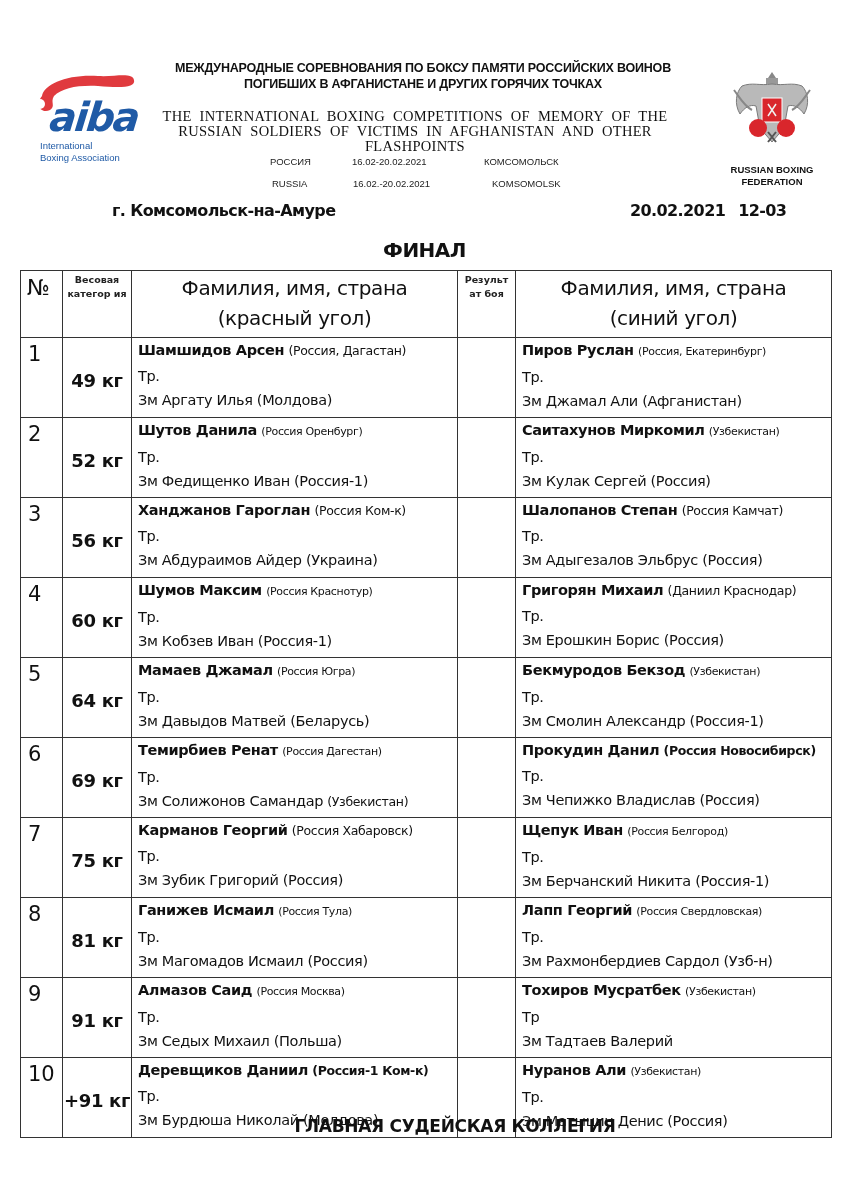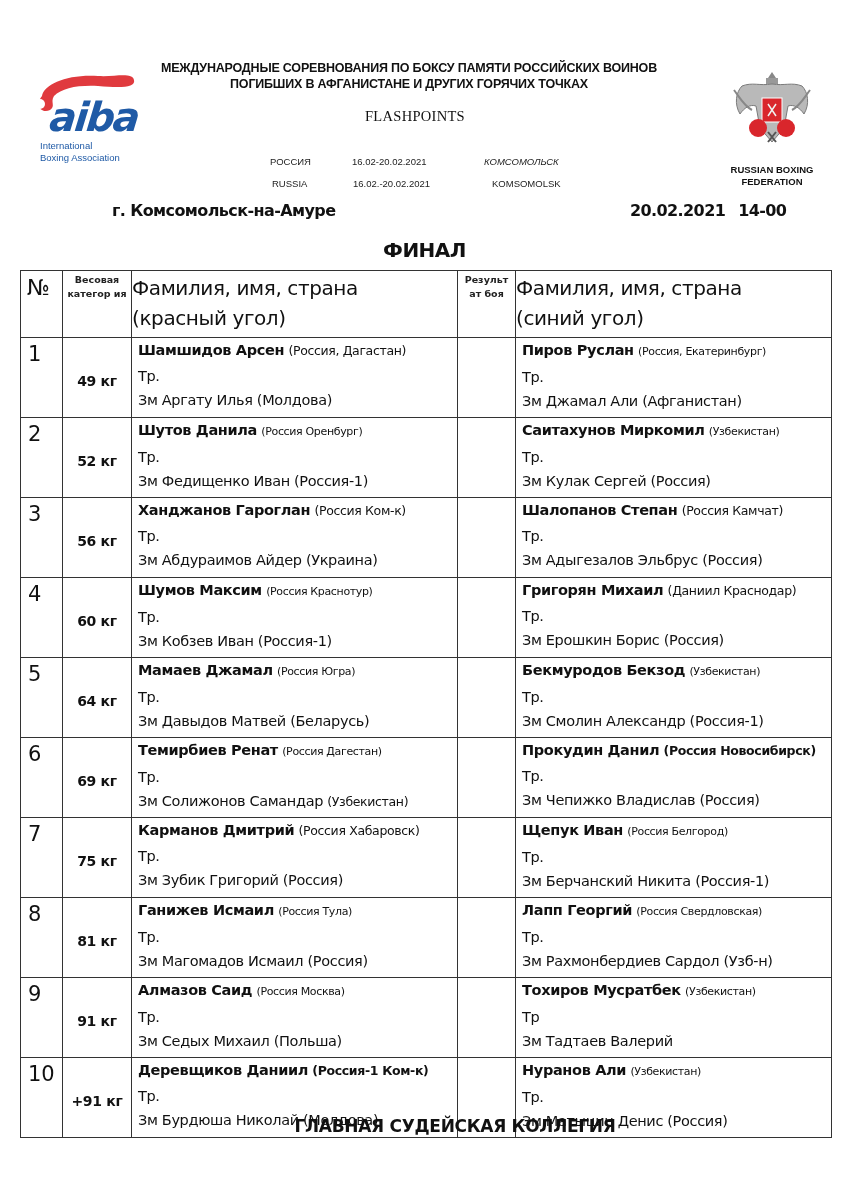--- a/index.html
+++ b/index.html
@@ -7,38 +7,38 @@
 
   .aiba-logo { position: absolute; left: 28px; top: 66px; width: 112px; height: 100px; }
   .aiba-logo svg { position: absolute; left: 0; top: 0; }
   .aiba-word { position: absolute; left: 22px; top: 28px; font-family: "DejaVu Sans", sans-serif; font-weight: bold; font-style: italic; font-size: 40px; color: #1f5aa6; letter-spacing: -2px; transform: skewX(-6deg); }
   .aiba-sub { position: absolute; left: 12px; top: 74px; font-size: 9.5px; line-height: 12px; color: #1f5aa6; }
 
   .rbf-logo { position: absolute; left: 720px; top: 68px; width: 104px; height: 116px; text-align: center; }
   .rbf-logo svg { display: block; margin: 0 auto; }
   .rbf-text { font-weight: bold; font-size: 9.5px; line-height: 12px; color: #111; margin-top: 12px; }
 
-  .hdr-ru { position: absolute; left: 154px; width: 510px; top: 60px; text-align: center; font-weight: bold; font-size: 12.5px; line-height: 16px; letter-spacing: -0.2px; }
+  .hdr-ru { position: absolute; left: 168px; width: 510px; top: 60px; text-align: center; font-weight: bold; font-size: 12.5px; line-height: 16px; letter-spacing: -0.2px; }
   .hdr-en { position: absolute; left: 160px; width: 510px; top: 109px; text-align: center; font-family: "Liberation Serif", serif; font-size: 14.5px; line-height: 15px; letter-spacing: 0.3px; word-spacing: 4px; }
   .hdr-info { position: absolute; font-size: 9.5px; color: #222; }
 
   .city { position: absolute; left: 112px; top: 201px; font-weight: bold; font-size: 16px; font-family: "DejaVu Sans", sans-serif; letter-spacing: -0.6px; }
   .datetime { position: absolute; left: 630px; top: 201px; font-weight: bold; font-size: 16px; font-family: "DejaVu Sans", sans-serif; letter-spacing: -0.6px; word-spacing: 8px; }
   .title { position: absolute; left: 0; width: 849px; top: 238px; text-align: center; font-weight: bold; font-size: 20px; font-family: "DejaVu Sans", sans-serif; letter-spacing: -0.5px; }
 
   table.bouts { position: absolute; left: 20px; top: 270px; border-collapse: collapse; table-layout: fixed; width: 811px; font-family: "DejaVu Sans", sans-serif; }
   table.bouts td, table.bouts th { border: 1px solid #333; padding: 0; vertical-align: top; }
   col.c-num { width: 42px; } col.c-wt { width: 69px; } col.c-red { width: 326px; } col.c-res { width: 58px; } col.c-blue { width: 316px; }
   th { height: 62px; font-weight: normal; }
   .th-num { font-size: 22px; text-align: left; padding-left: 6px !important; padding-top: 4px !important; }
   .th-small { font-size: 9.5px; font-weight: bold; line-height: 14px; text-align: center; padding-top: 2px !important; color: #222; }
-  .th-big { font-size: 20px; line-height: 30px; text-align: left; letter-spacing: -0.4px; padding-top: 2px !important; }
+  .th-big { font-size: 20px; line-height: 30px; text-align: center; letter-spacing: -0.4px; padding-top: 2px !important; }
   tr.row td { height: 73px; }
   .num { font-size: 21px; padding: 4px 0 0 7px !important; }
-  .wt { font-weight: bold; font-size: 14px; text-align: center; vertical-align: middle !important; letter-spacing: -0.3px; padding-top: 6px !important; }
+  .wt { font-weight: bold; font-size: 18px; text-align: center; vertical-align: middle !important; letter-spacing: -0.3px; padding-top: 6px !important; }
   .fighter { font-size: 14.5px; line-height: 24.5px; padding: 0 0 0 6px !important; letter-spacing: -0.35px; white-space: nowrap; overflow: hidden; }
   .fighter .nm { font-weight: bold; }
   .fighter .cty { font-size: 11px; }
   .fighter .cty.sm { font-size: 12.5px; }
   .fighter .cty.b { font-weight: bold; font-size: 12.5px; }
 
   .footer { position: absolute; left: 0; width: 910px; top: 1116px; text-align: center; font-weight: bold; font-size: 17px; font-family: "DejaVu Sans", sans-serif; letter-spacing: -0.3px; }
 </style>
 </head>
 <body>
@@ -53,25 +53,27 @@
     <div>International</div>
     <div>Boxing Association</div>
   </div>
 </div>
 
 <div class="hdr-ru">
   <div>МЕЖДУНАРОДНЫЕ СОРЕВНОВАНИЯ ПО БОКСУ ПАМЯТИ РОССИЙСКИХ ВОИНОВ</div>
   <div>ПОГИБШИХ В АФГАНИСТАНЕ И ДРУГИХ ГОРЯЧИХ ТОЧКАХ</div>
 </div>
 <div class="hdr-en">
+  <div>THE INTERNATIONAL BOXING COMPETITIONS OF MEMORY OF THE</div>
+  <div>RUSSIAN SOLDIERS OF VICTIMS IN AFGHANISTAN AND OTHER</div>
   <div>FLASHPOINTS</div>
 </div>
 <div class="hdr-info" style="left:270px; top:156px;">РОССИЯ</div>
 <div class="hdr-info" style="left:352px; top:156px;">16.02-20.02.2021</div>
-<div class="hdr-info" style="left:484px; top:156px;font-style:italic;">КОМСОМОЛЬСК</div>
+<div class="hdr-info" style="left:484px; top:156px;">КОМСОМОЛЬСК</div>
 <div class="hdr-info" style="left:272px; top:178px;">RUSSIA</div>
 <div class="hdr-info" style="left:353px; top:178px;">16.02.-20.02.2021</div>
 <div class="hdr-info" style="left:480px; top:178px;padding-left:12px;">KOMSOMOLSK</div>
 
 <div class="rbf-logo">
   <svg width="84" height="84" viewBox="0 0 84 84">
     <path d="M42 4 l4 6 h-8 z" fill="#888"></path>
     <path d="M36 10 h12 v6 h-12 z" fill="#999"></path>
     <path d="M42 16 C 30 18, 22 14, 12 18 C 6 24, 4 36, 10 46 C 14 40, 20 36, 26 38 L 30 60 L 42 74 L 54 60 L 58 38 C 64 36, 70 40, 74 46 C 80 36, 78 24, 72 18 C 62 14, 54 18, 42 16 Z" fill="#b9b9b9" stroke="#7a7a7a" stroke-width="1"></path>
     <path d="M4 22 C 10 30, 14 38, 22 42" stroke="#888" stroke-width="2" fill="none"></path>
@@ -84,21 +86,21 @@
   </svg>
   <div class="rbf-text">
     <div>RUSSIAN BOXING</div>
     <div>FEDERATION</div>
   </div>
 </div>
 
 <div class="city">г. Комсомольск-на-Амуре</div>
 <div class="datetime">
   <span>20.02.2021</span>
-  <span>14-00</span>
+  <span>12-03</span>
 </div>
 <div class="title">ФИНАЛ</div>
 
 <table class="bouts">
   <colgroup>
       <col class="c-num">
       <col class="c-wt">
       <col class="c-red">
       <col class="c-res">
       <col class="c-blue">
@@ -206,21 +208,21 @@
         <td class="fighter">
           <div><span class="nm">Прокудин Данил</span> <span class="cty b">(Россия Новосибирск)</span></div>
           <div>Тр.</div>
           <div><span>Зм Чепижко Владислав (Россия)</span></div>
         </td>
       </tr>
       <tr class="row">
         <td class="num">7</td>
         <td class="wt">75 кг</td>
         <td class="fighter">
-          <div><span class="nm">Карманов Дмитрий</span> <span class="cty sm">(Россия Хабаровск)</span></div>
+          <div><span class="nm">Карманов Георгий</span> <span class="cty sm">(Россия Хабаровск)</span></div>
           <div>Тр.</div>
           <div><span>Зм Зубик Григорий (Россия)</span></div>
         </td>
         <td class="res"></td>
         <td class="fighter">
           <div><span class="nm">Щепук Иван</span> <span class="cty">(Россия Белгород)</span></div>
           <div>Тр.</div>
           <div><span>Зм Берчанский Никита (Россия-1)</span></div>
         </td>
       </tr>

